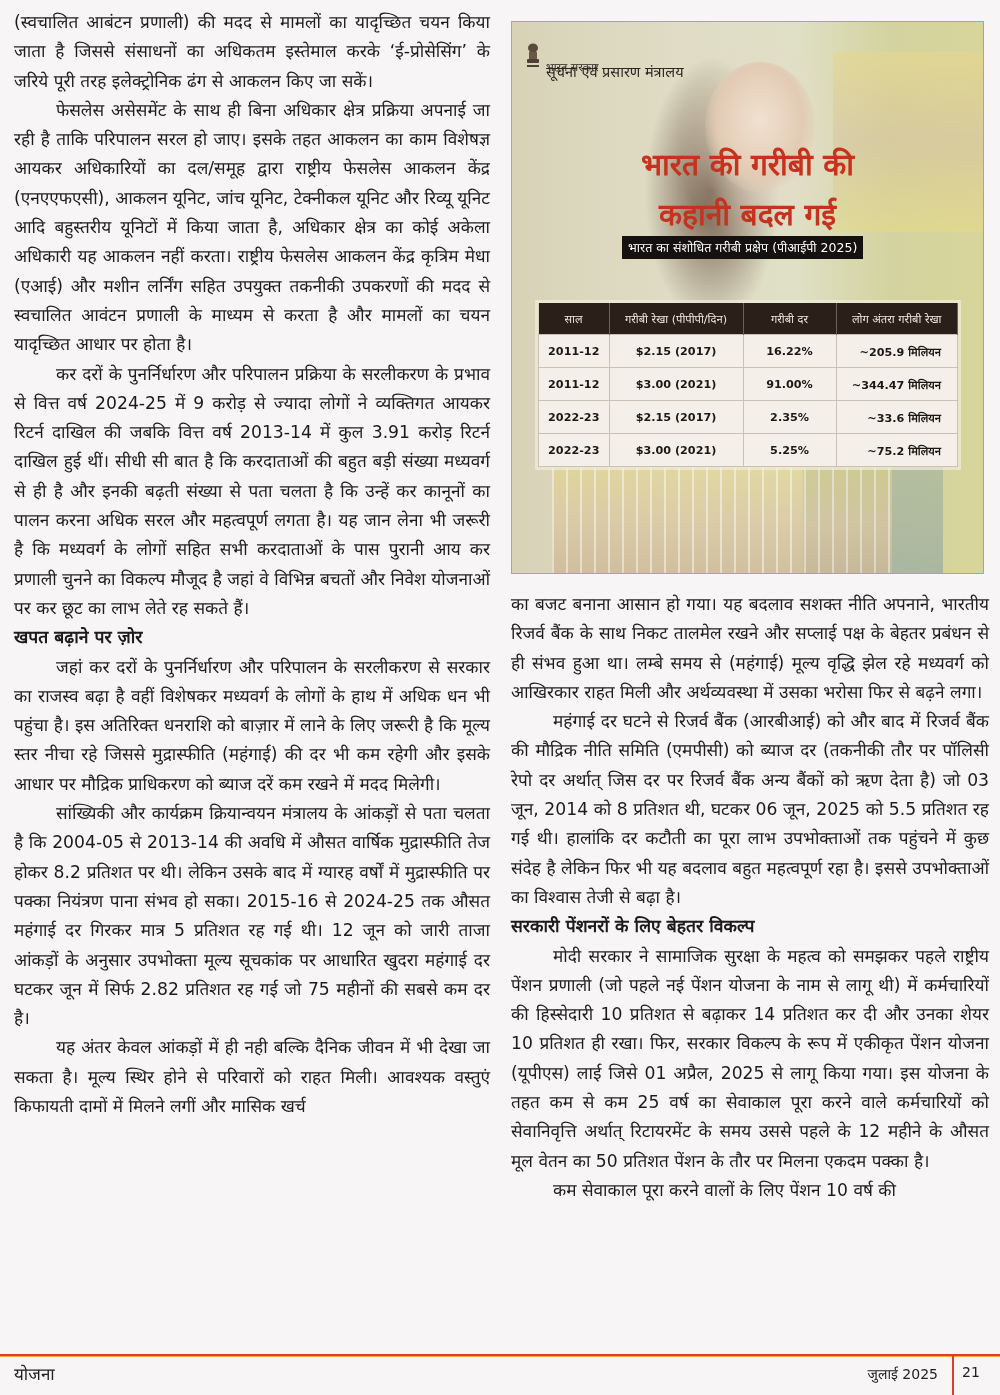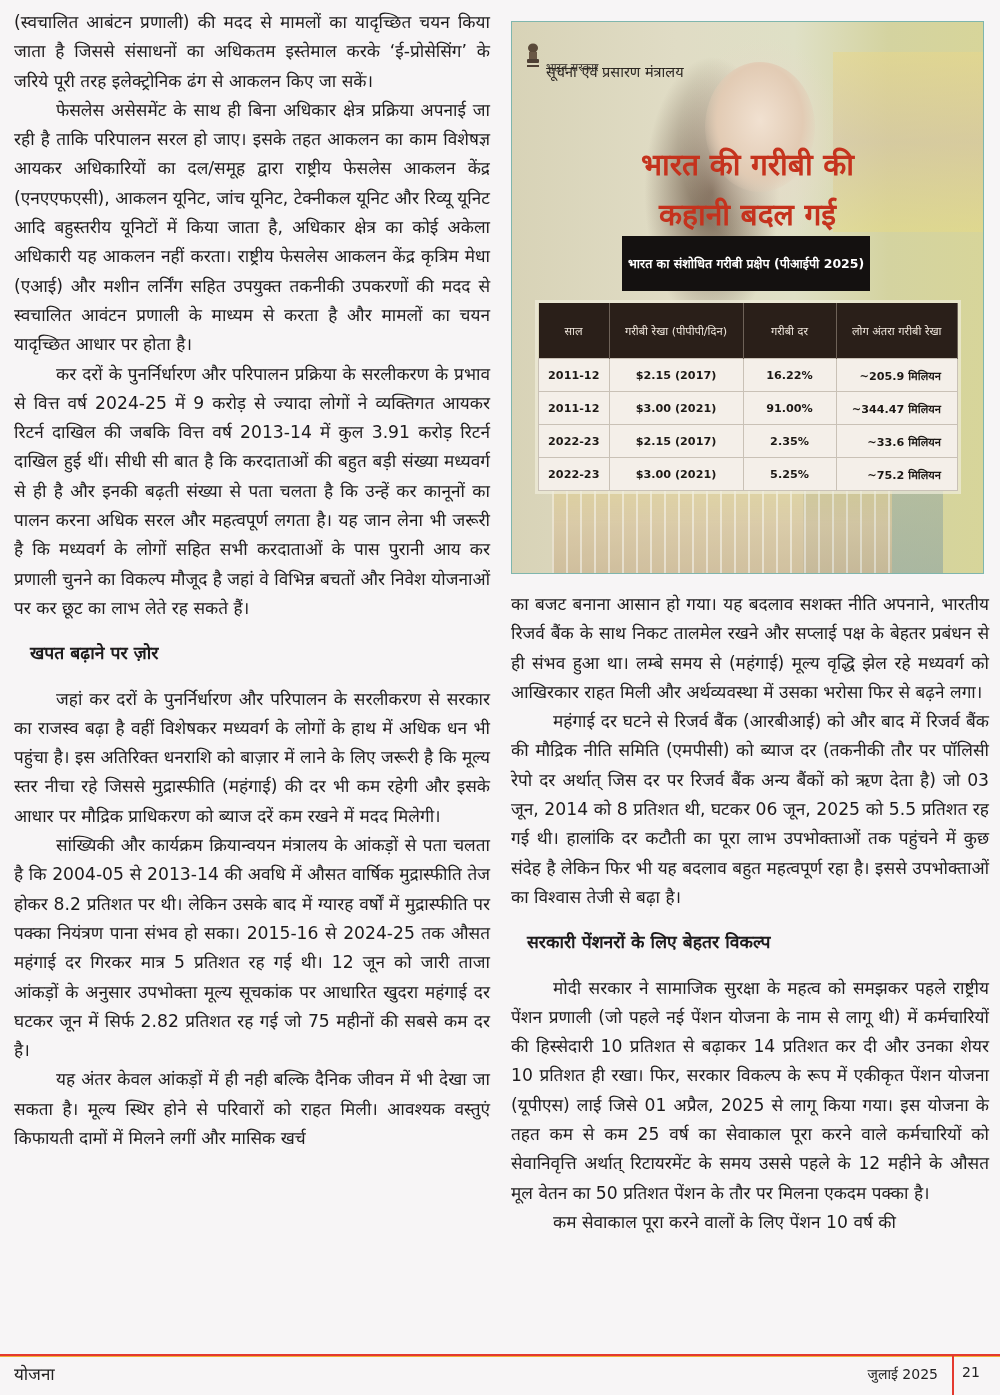--- a/index.html
+++ b/index.html
@@ -5,21 +5,21 @@
   html, body { margin:0; padding:0; }
   body {
     width:1000px; height:1395px; position:relative; overflow:hidden;
     background:#f7f5f6;
     font-family:"DejaVu Sans", sans-serif;
     color:#1d1b1c;
   }
   .col { position:absolute; font-size:17.2px; line-height:29.3px; text-align:justify; }
   .col p { margin:0; }
   .col p.indent { text-indent:42px; }
-  .col h3 { margin:16px; font-size:17.5px; font-weight:bold; line-height:29.3px; }
+  .col h3 { margin:0; font-size:17.5px; font-weight:bold; line-height:29.3px; }
   #left-col { left:14px; top:8px; width:476px; }
   #right-col-bottom { left:511px; top:590px; width:478px; }
 
   
   #infographic {
     position:absolute; left:511px; top:21px; width:471px; height:551px;
     border:1.5px solid #7fb6ad;
     background:
       radial-gradient(ellipse 120px 150px at 250px 120px, #e7d9c9 0%, rgba(231,217,201,0) 70%),
       radial-gradient(ellipse 90px 180px at 200px 170px, #6e5a48 0%, rgba(110,90,72,0) 75%),
@@ -38,24 +38,24 @@
   #infographic .skirt { position:absolute; right:40px; bottom:0; width:140px; height:140px;
     background:linear-gradient(180deg,#a7b39d,#8da4a2); opacity:.6; }
   .emblem { position:absolute; left:14px; top:21px; width:14px; height:26px; }
   .ministry { position:absolute; left:34px; top:14px; font-size:14.5px; color:#2b2622; line-height:20px;margin-top:26px; }
   .govt { position:absolute; left:34px; top:37px; font-size:11px; color:#2b2622; }
   .ig-title { position:absolute; left:0; width:100%; text-align:center; color:#c5321d; font-weight:bold;
     font-size:30px; line-height:33px; font-family:"DejaVu Sans", sans-serif; }
   #ig-title-1 { top:126px; }
   #ig-title-2 { top:176px; }
   .ig-sub { position:absolute; left:110px; top:214px; background:#141110; color:#fff; font-size:12.5px;
-    padding:20px 6px; font-weight:bold; line-height:15px; }
+    padding:4px 6px; font-weight:normal; line-height:15px; }
   table.pov { position:absolute; left:26px; top:281px; width:420px; border-collapse:collapse;
     font-size:11.2px; box-shadow:0 0 0 3px rgba(240,236,220,.7); }
-  table.pov th { background:#2a1f19; color:#efe6dc; font-weight:normal; height:23px; padding:16px 4px;
+  table.pov th { background:#2a1f19; color:#efe6dc; font-weight:normal; height:23px; padding:4px 4px;
     border-right:1px solid #6e6258; }
   table.pov td { background:#f4efe9; color:#1c1815; font-weight:bold; text-align:center; height:30px;
     border:1px solid #c9c1b6; }
   table.pov td.unit { text-align:right; padding-right:16px; }
 
   
   .footer-line { position:absolute; left:0; top:1354px; width:1000px; height:2px; background:#e4392f; }
   .footer-line2 { position:absolute; left:0; top:1356px; width:1000px; height:1px; background:#f0b03a; }
   .footer-left { position:absolute; left:14px; top:1362px; font-size:17px; color:#222; }
   .footer-month { position:absolute; right:62px; top:1364px; font-size:14px; color:#222; }

